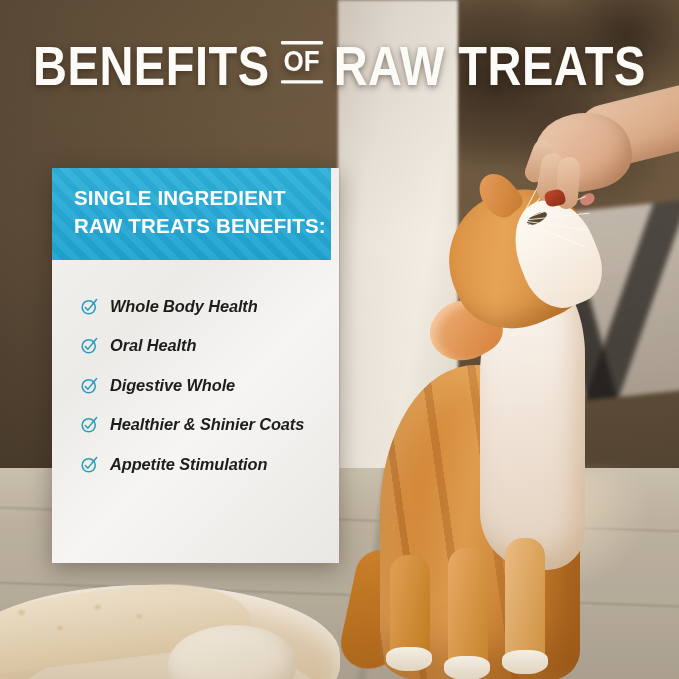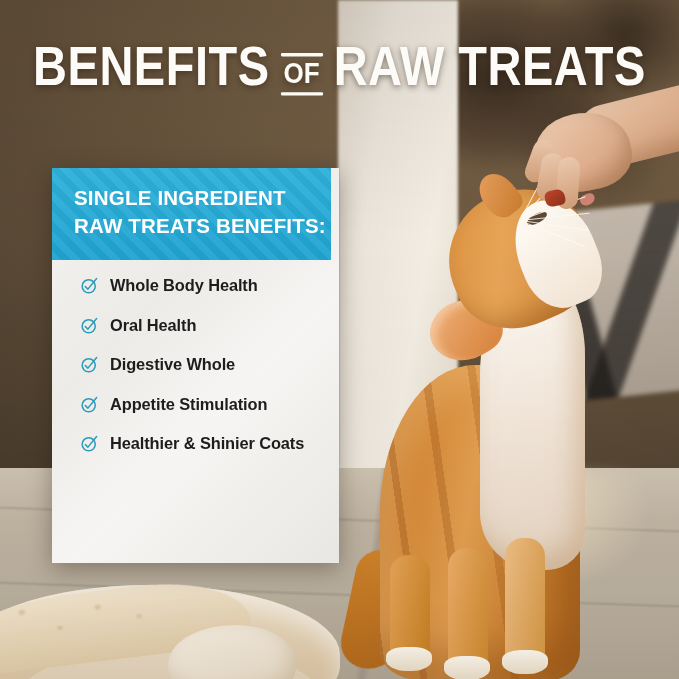--- a/index.html
+++ b/index.html
@@ -245,21 +245,21 @@
   .headline{
     position:absolute; left:0; top:42px; width:679px;
     text-align:center;
     color:#fdfbf7;
     font-weight:800;
     font-size:47px;
     letter-spacing:.5px;
     line-height:1;
     text-shadow:0 2px 6px rgba(40,24,10,.5);
     white-space:nowrap;
-    display:flex; align-items:flex-end; justify-content:center; gap:10px;
+    display:flex; align-items:flex-start; justify-content:center; gap:10px;
   }
   .headline .word{ transform:scaleY(1.18); display:inline-block; }
   .headline .small-of{
     font-size:26px; font-weight:800;
     position:relative; padding:4px 2px 5px; margin:0 2px;
     transform:scaleY(1.12) translateY(2px); display:inline-block;
     letter-spacing:0;
   }
   .headline .small-of:before,
   .headline .small-of:after{
@@ -282,21 +282,21 @@
       repeating-linear-gradient(45deg, rgba(255,255,255,.05) 0 7px, rgba(0,0,0,.03) 7px 14px),
       linear-gradient(180deg,#2eb0da 0%, #1fa4d1 100%);
     padding:16px 0 0 22px;
   }
   .card-header-line{
     color:#ffffff; font-weight:800; font-size:20.5px;
     letter-spacing:.2px; line-height:1.35; white-space:nowrap;
   }
   .card-list{ padding:16px 0 0 28px; }
   .list-item{
-    display:flex; align-items:flex-start; gap:11px; height:39.5px;
+    display:flex; align-items:flex-end; gap:11px; height:39.5px;font-style:italic;
   }
   .check-icon{ width:19px; height:19px; flex:0 0 19px; display:block; }
   .item-label{
     font-size:16.4px; font-weight:700; color:#1d1d1d; letter-spacing:-.1px;
     white-space:nowrap;
   }
 </style>
 </head>
 <body>
 
@@ -401,27 +401,27 @@
     </div>
 
 
     <div class="list-item">
       <span class="check-icon">
         <svg viewBox="0 0 24 24" width="19" height="19" fill="none">
           <circle cx="11" cy="13" r="8.3" stroke="#2a9cbb" stroke-width="1.9"></circle>
           <path d="M6.6 13.2 L10 16.6 L21 3.2" stroke="#2a9cbb" stroke-width="1.9" stroke-linecap="round" stroke-linejoin="round"></path>
         </svg>
       </span>
-      <span class="item-label">Appetite Stimulation</span>
+      <span class="item-label">Healthier &amp; Shinier Coats</span>
     </div>
 
     <div class="list-item">
       <span class="check-icon">
         <svg viewBox="0 0 24 24" width="19" height="19" fill="none">
           <circle cx="11" cy="13" r="8.3" stroke="#2a9cbb" stroke-width="1.9"></circle>
           <path d="M6.6 13.2 L10 16.6 L21 3.2" stroke="#2a9cbb" stroke-width="1.9" stroke-linecap="round" stroke-linejoin="round"></path>
         </svg>
       </span>
-      <span class="item-label">Healthier &amp; Shinier Coats</span>
+      <span class="item-label">Appetite Stimulation</span>
     </div>
 
   </div>
 </div>
 
 </body></html>

